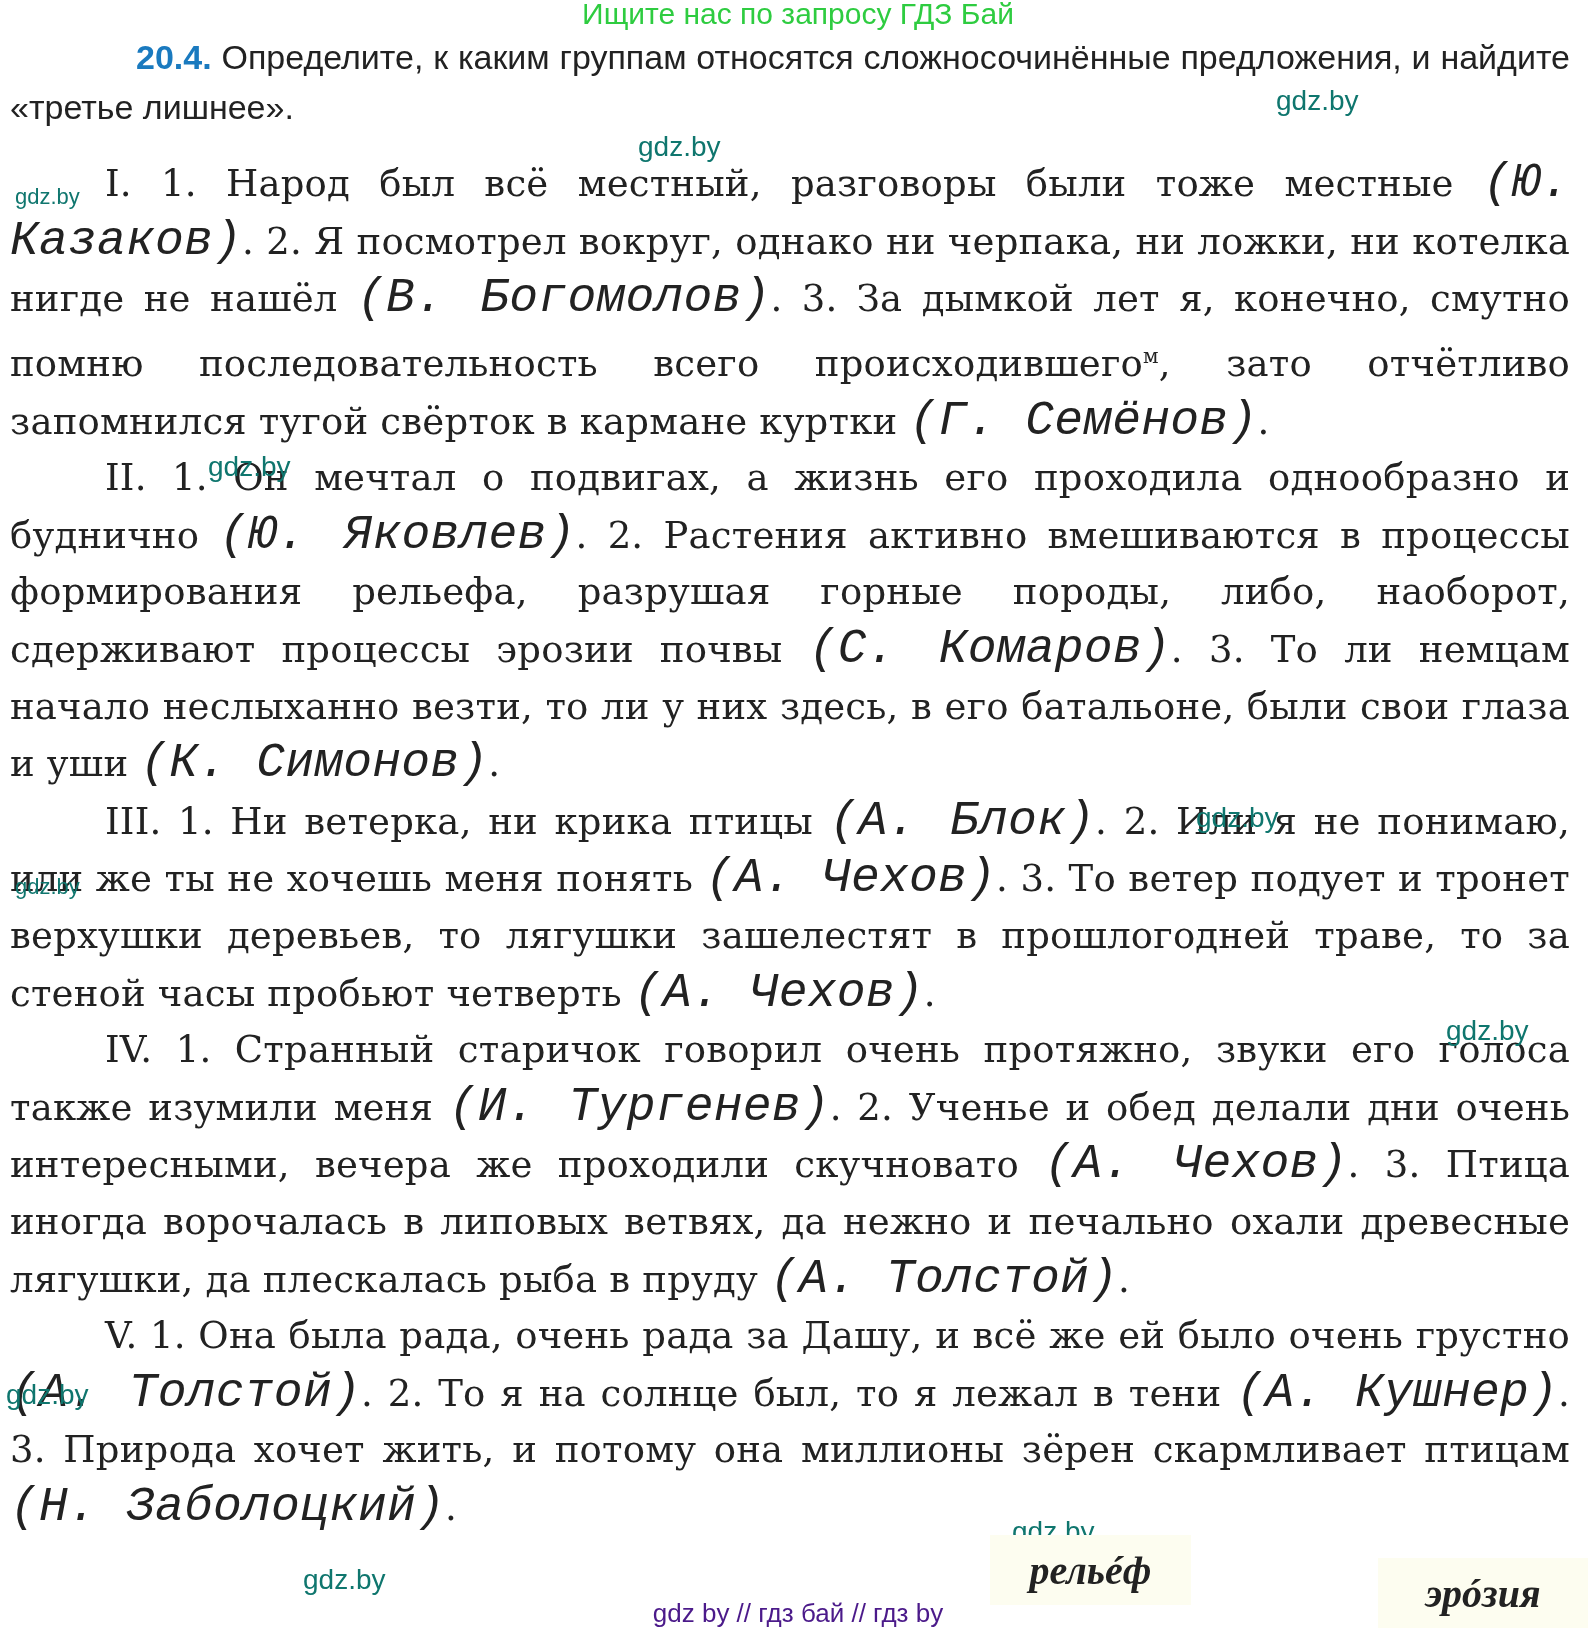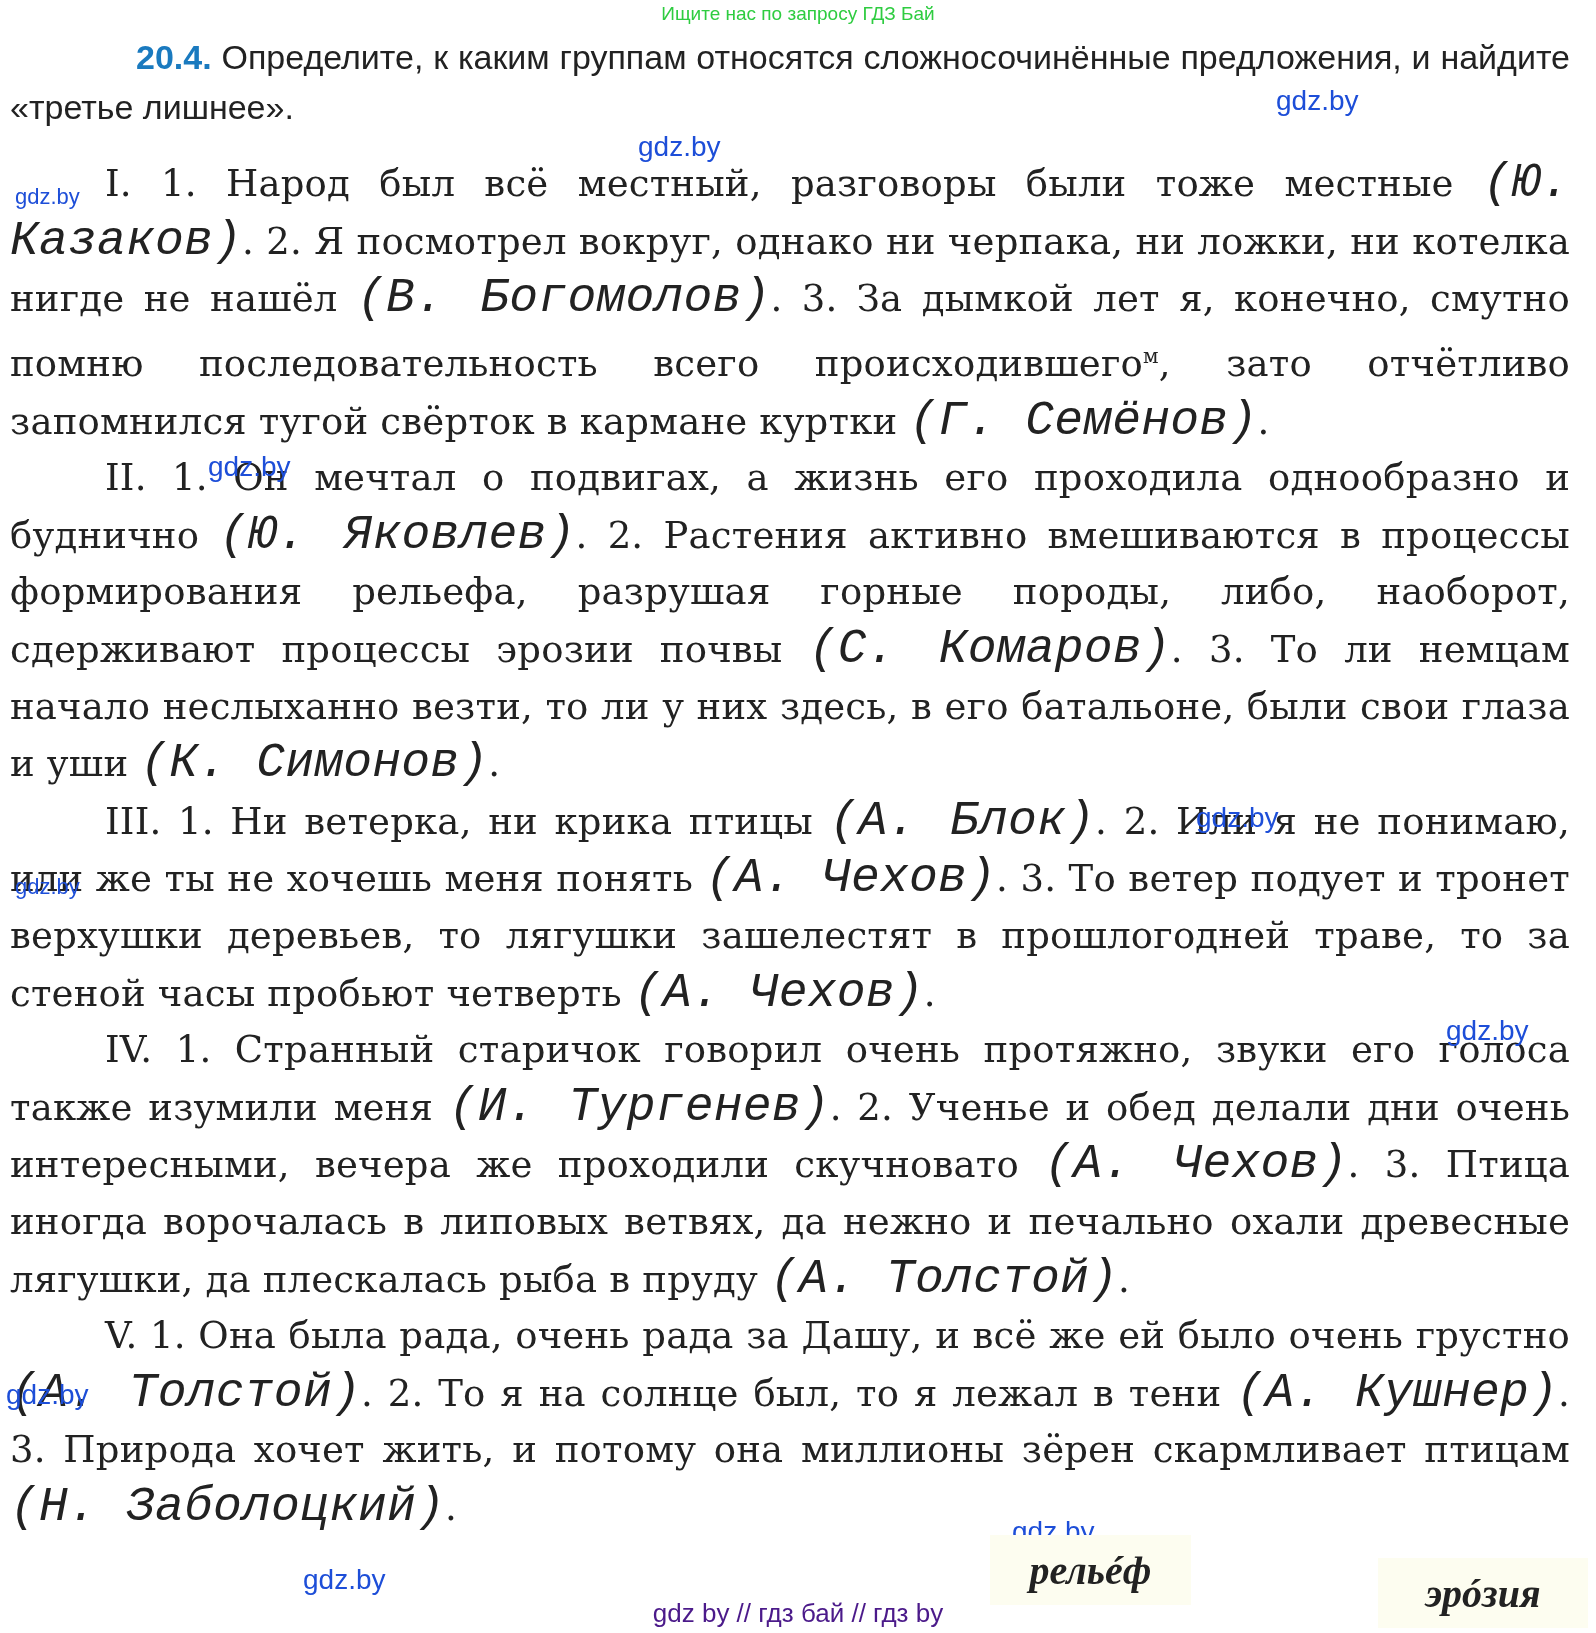--- a/index.html
+++ b/index.html
@@ -1,38 +1,38 @@
 <!DOCTYPE html>
 <html><head>
 <meta charset="utf-8">
 <style>
   html, body { margin: 0; padding: 0; background: #ffffff; }
   body { width: 1596px; height: 1633px; position: relative; overflow: hidden; }
   .banner {
     position: absolute; top: 0; left: 0; width: 1596px; text-align: center;
-    font-family: "Liberation Sans", sans-serif; font-size: 19px; color: #2ecc40;
+    font-family: "Liberation Sans", sans-serif; font-size: 30px; color: #2ecc40;
     line-height: 28px;
   }
   .task {
     position: absolute; left: 10px; top: 32px; width: 1560px;
     font-family: "Liberation Sans", sans-serif; font-size: 34px; line-height: 50px;
     color: #222; text-align: justify;
   }
   .task .num { color: #1a7abf; font-weight: bold; margin-left: 36px; }
   .task .indent { display: inline-block; width: 90px; }
   .body-text {
     position: absolute; left: 10px; top: 155px; width: 1560px;
     font-family: "DejaVu Serif", serif; font-size: 37px; line-height: 56.6px;
     color: #222; text-align: justify; letter-spacing: 0.2px;
   }
   .body-text p { margin: 0; text-indent: 95px; }
   .body-text i { font-family: Liberation Mono, monospace; font-size: 48px; }
   .wm {
     position: absolute; font-family: "Liberation Sans", sans-serif; font-size: 28px;
-    color: #1d4ed8; line-height: 30px;
+    color: #0f766e; line-height: 30px;
   }
   .wm.small { font-size: 22px; }
   .vocab {
     position: absolute; background: #fdfdf0; height: 70px;
     font-family: "Liberation Serif", serif; font-weight: bold; font-style: italic;
     font-size: 40px; color: #222; display: flex; align-items: center; justify-content: center;
   }
   .footer {
     position: absolute; top: 1598px; left: 0; width: 1596px; text-align: center;
     font-family: "Liberation Sans", sans-serif; font-size: 26px; color: #4b1a8a;

